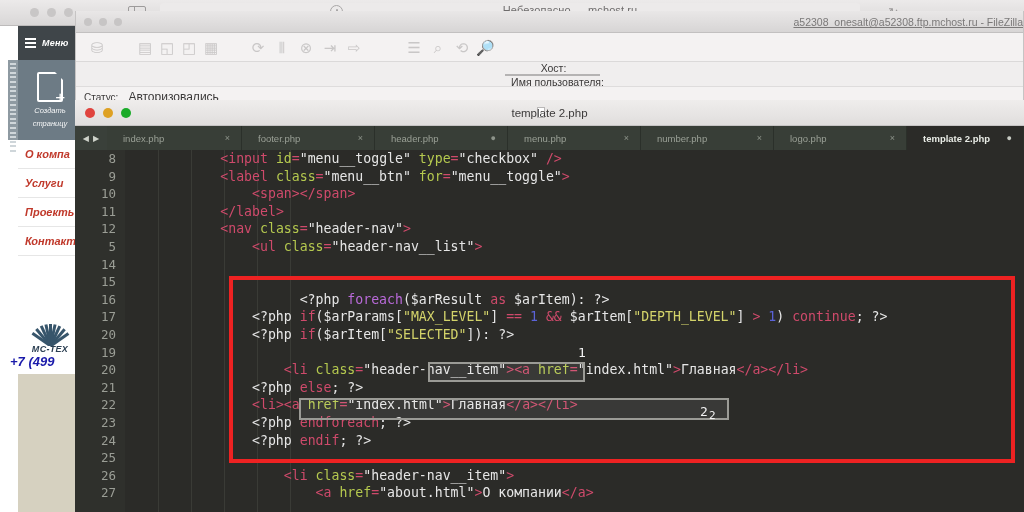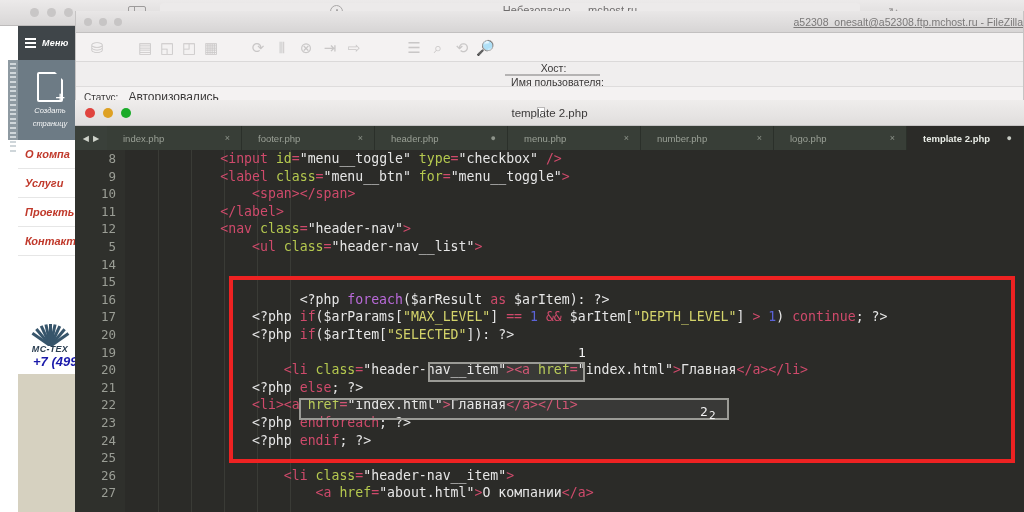--- a/index.html
+++ b/index.html
@@ -70,21 +70,21 @@
   }
   .site-white { position:absolute; left:18px; top:260px; width:64px; height:40px; background:#fff;}
   .site-logo { position:absolute; left:18px; top:296px; width:64px; height:32px; background:#fff; }
   .site-logo .rays { position:absolute; left:8px; top:2px; width:48px; height:22px; overflow:hidden; }
   .site-logo .rays i {
     position:absolute; bottom:0; left:23px; width:2.6px; height:22px; background:#37556b;
     transform-origin:bottom center;
   }
   .site-logo .lname { position:absolute; left:0; top:22px; width:64px; text-align:center;
      font-size:9px; font-weight:bold; color:#2b3f52; letter-spacing:.3px;}
-  .site-phone { position:absolute; left:32px; top:328px; width:64px; height:20px;
+  .site-phone { position:absolute; left:9px; top:328px; width:64px; height:20px;
      font-size:13px; font-weight:bold; color:#1a1aaa; white-space:nowrap; padding-left:1px; }
   .site-beige { position:absolute; left:18px; top:348px; width:64px; height:164px; background:#d6d1c0; }
   .site-greenline { position:absolute; left:78px; top:114px; width:4px; height:398px; background:#9bc53d; }
   .site-leftedge { position:absolute; left:0; top:26px; width:18px; height:486px; background:#fff; }
 
   
   .fz {
     position:absolute; left:75px; top:11px; width:949px; height:97px;
     background:#f0eeee; border:1px solid #c6c4c4; border-top:none;
   }

